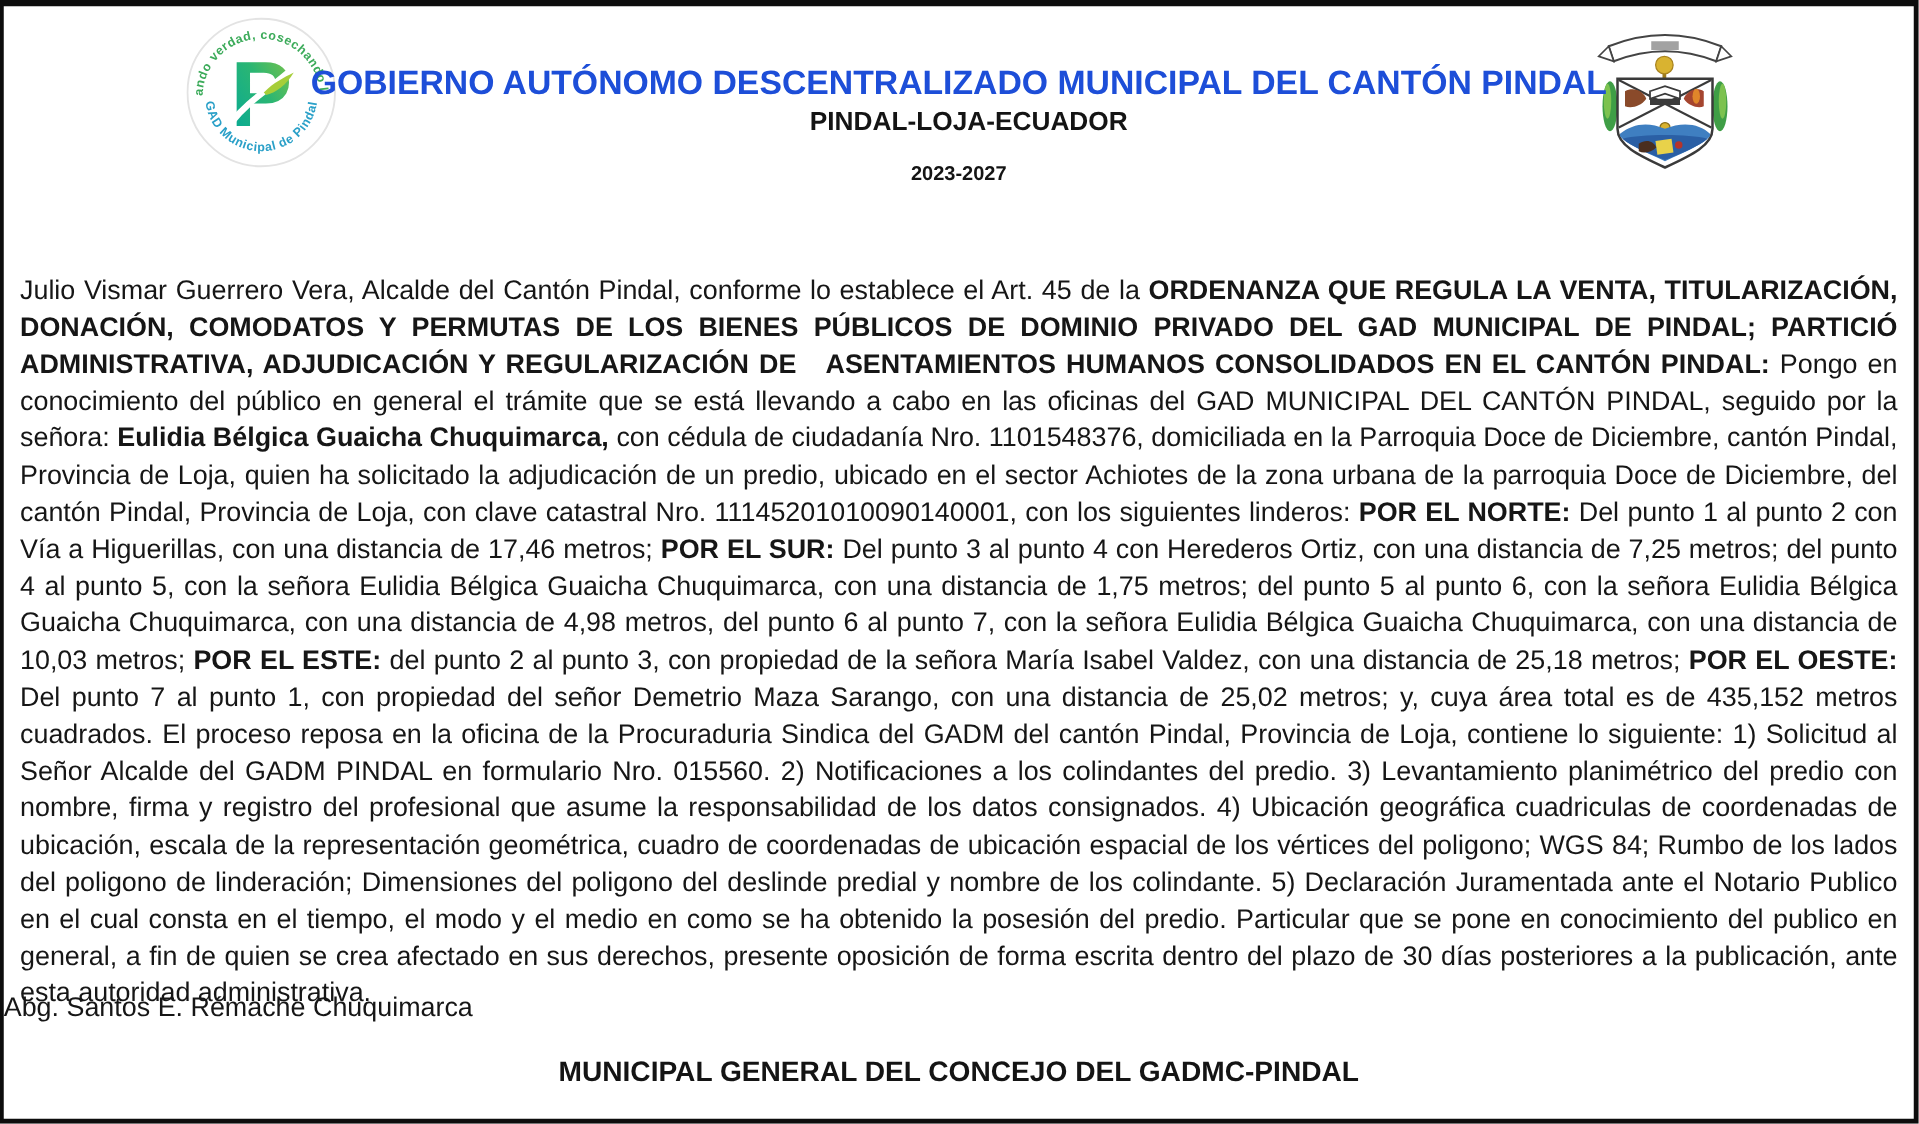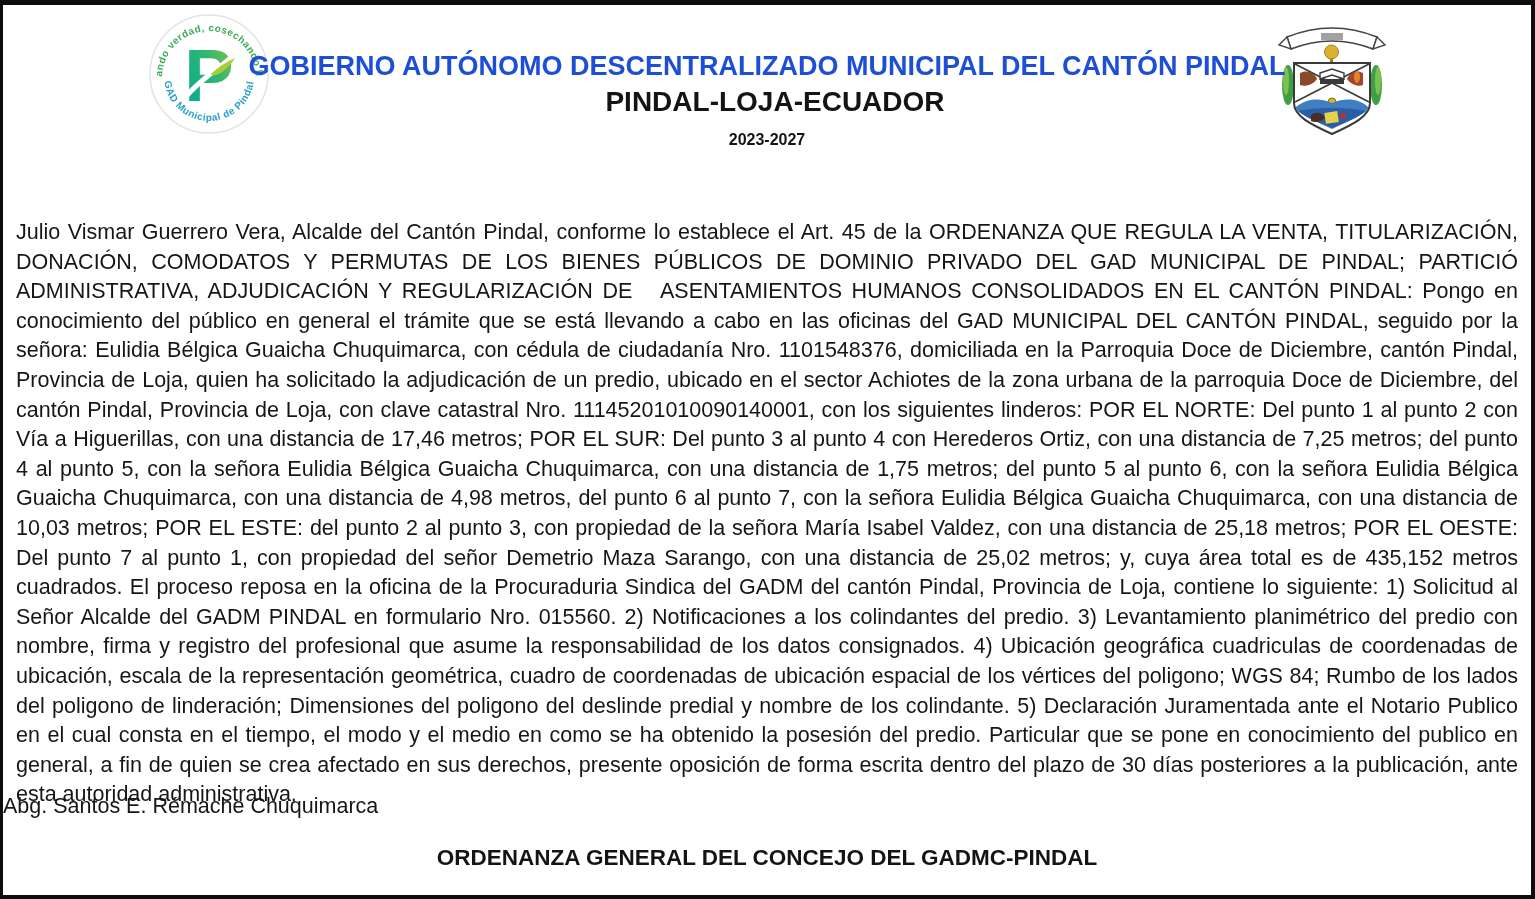--- a/index.html
+++ b/index.html
@@ -35,21 +35,21 @@
     font-size: 27px;
     font-weight: bold;
     letter-spacing: 0px;
     color: #1d4ed8;
   }
   .hdr-sub {
     position: absolute;
     left: 0; right: 0;
     top: 81px;
     text-align: center;
-    font-size: 28px;
+    font-size: 21px;
     font-weight: bold;
     color: #141414;
     padding-left: 16px;
   }
   .hdr-period {
     position: absolute;
     left: 0; right: 0;
     top: 126px;
     text-align: center;
     font-size: 16px;
@@ -59,21 +59,21 @@
   .body-text {
     position: absolute;
     left: 13px; right: 13px;
     top: 213px;
     margin: 0;
     font-size: 21.5px;
     line-height: 29.6px;
     text-align: justify;
     color: #161616;
   }
-  .body-text .b { font-weight: normal; }
+  .body-text .b { font-weight: bold; }
   .sig-name {
     position: absolute;
     left: 0; right: 0;
     top: 789px;
     font-size: 21.5px;
     color: #161616;
   }
   .sig-title {
     position: absolute;
     left: 0; right: 0;
@@ -152,15 +152,15 @@
     </svg>
   </div>
 
   <h1 class="hdr-title">GOBIERNO AUTÓNOMO DESCENTRALIZADO MUNICIPAL DEL CANTÓN PINDAL</h1>
   <div class="hdr-sub">PINDAL-LOJA-ECUADOR</div>
   <div class="hdr-period">2023-2027</div>
 
   <p class="body-text"><span>Julio Vismar Guerrero Vera, Alcalde del Cantón Pindal, conforme lo establece el Art. 45 de la </span><span class="b">ORDENANZA QUE REGULA LA VENTA, TITULARIZACIÓN, DONACIÓN, COMODATOS Y PERMUTAS DE LOS BIENES PÚBLICOS DE DOMINIO PRIVADO DEL GAD MUNICIPAL DE PINDAL; PARTICIÓ ADMINISTRATIVA, ADJUDICACIÓN Y REGULARIZACIÓN DE &nbsp; ASENTAMIENTOS HUMANOS CONSOLIDADOS EN EL CANTÓN PINDAL: </span><span>Pongo en conocimiento del público en general el trámite que se está llevando a cabo en las oficinas del GAD MUNICIPAL DEL CANTÓN PINDAL, seguido por la señora: </span><span class="b">Eulidia Bélgica Guaicha Chuquimarca, </span><span>con cédula de ciudadanía Nro. 1101548376, domiciliada en la Parroquia Doce de Diciembre, cantón Pindal, Provincia de Loja, quien ha solicitado la adjudicación de un predio, ubicado en el sector Achiotes de la zona urbana de la parroquia Doce de Diciembre, del cantón Pindal, Provincia de Loja, con clave catastral Nro. 11145201010090140001, con los siguientes linderos: </span><span class="b">POR EL NORTE: </span><span>Del punto 1 al punto 2 con Vía a Higuerillas, con una distancia de 17,46 metros; </span><span class="b">POR EL SUR: </span><span>Del punto 3 al punto 4 con Herederos Ortiz, con una distancia de 7,25 metros; del punto 4 al punto 5, con la señora Eulidia Bélgica Guaicha Chuquimarca, con una distancia de 1,75 metros; del punto 5 al punto 6, con la señora Eulidia Bélgica Guaicha Chuquimarca, con una distancia de 4,98 metros, del punto 6 al punto 7, con la señora Eulidia Bélgica Guaicha Chuquimarca, con una distancia de 10,03 metros; </span><span class="b">POR EL ESTE: </span><span>del punto 2 al punto 3, con propiedad de la señora María Isabel Valdez, con una distancia de 25,18 metros; </span><span class="b">POR EL OESTE: </span><span>Del punto 7 al punto 1, con propiedad del señor Demetrio Maza Sarango, con una distancia de 25,02 metros; y, cuya área total es de 435,152 metros cuadrados. El proceso reposa en la oficina de la Procuraduria Sindica del GADM del cantón Pindal, Provincia de Loja, contiene lo siguiente: 1) Solicitud al Señor Alcalde del GADM PINDAL en formulario Nro. 015560. 2) Notificaciones a los colindantes del predio. 3) Levantamiento planimétrico del predio con nombre, firma y registro del profesional que asume la responsabilidad de los datos consignados. 4) Ubicación geográfica cuadriculas de coordenadas de ubicación, escala de la representación geométrica, cuadro de coordenadas de ubicación espacial de los vértices del poligono; WGS 84; Rumbo de los lados del poligono de linderación; Dimensiones del poligono del deslinde predial y nombre de los colindante. 5) Declaración Juramentada ante el Notario Publico en el cual consta en el tiempo, el modo y el medio en como se ha obtenido la posesión del predio. Particular que se pone en conocimiento del publico en general, a fin de quien se crea afectado en sus derechos, presente oposición de forma escrita dentro del plazo de 30 días posteriores a la publicación, ante esta autoridad administrativa.</span></p>
 
   <div class="sig-name">Abg. Santos E. Rémache Chuquimarca</div>
-  <div class="sig-title">ORDENANZA GENERAL DEL CONCEJO DEL GADMC-PINDAL</div>
+  <div class="sig-title">MUNICIPAL GENERAL DEL CONCEJO DEL GADMC-PINDAL</div>
 
 </div>
 
 </body></html>

